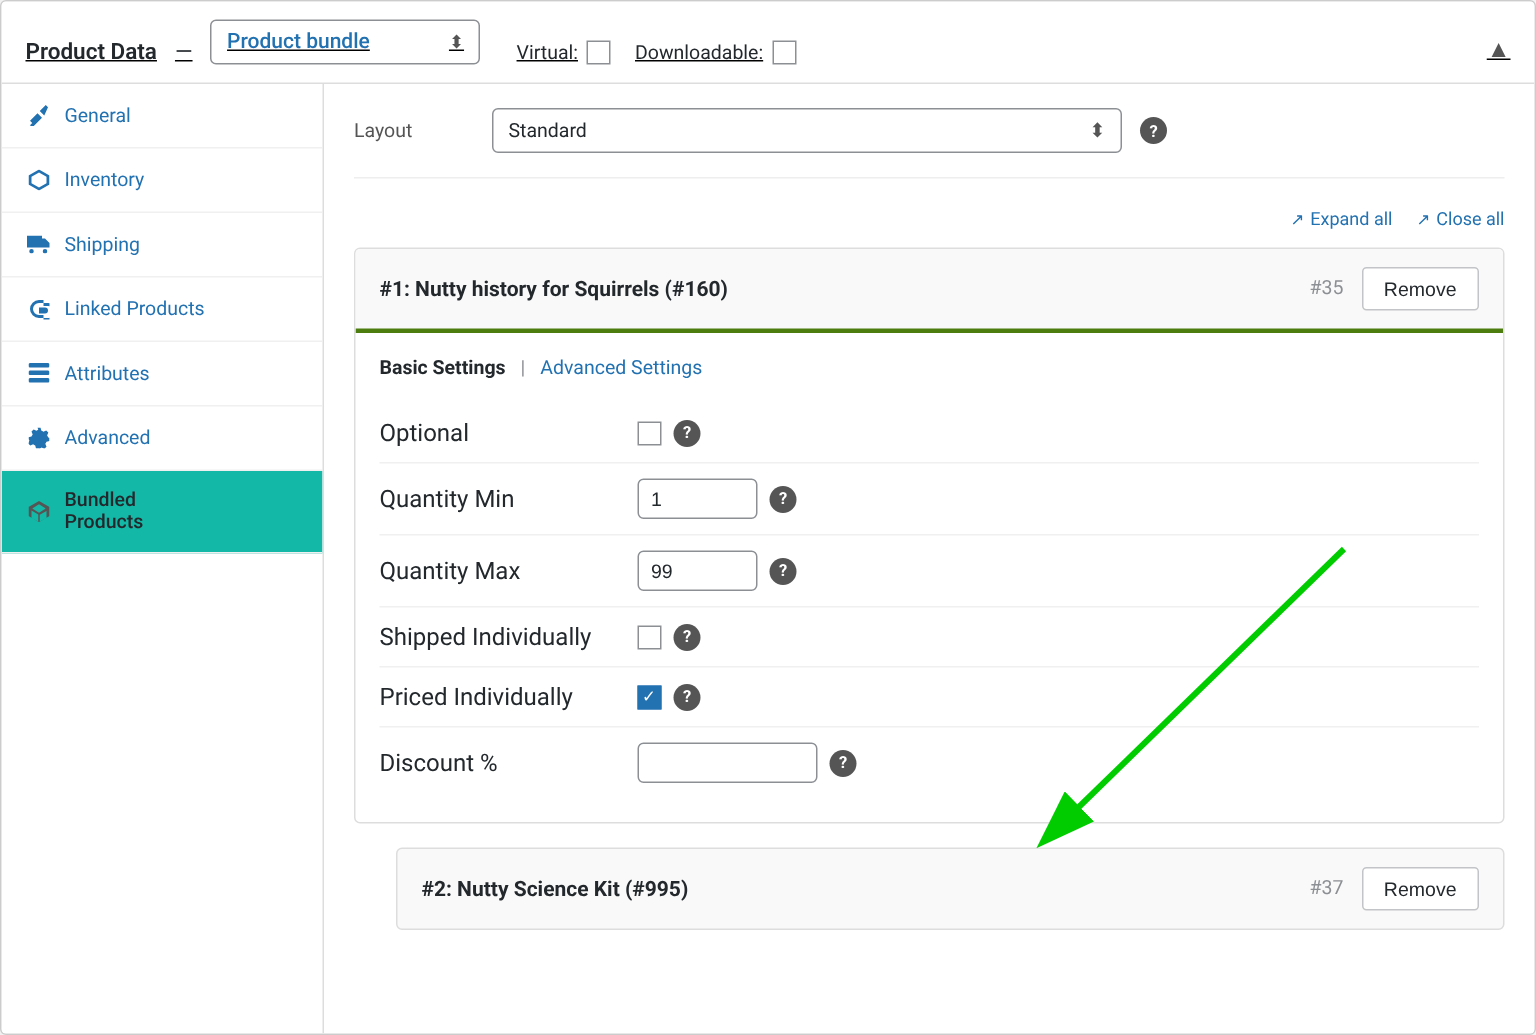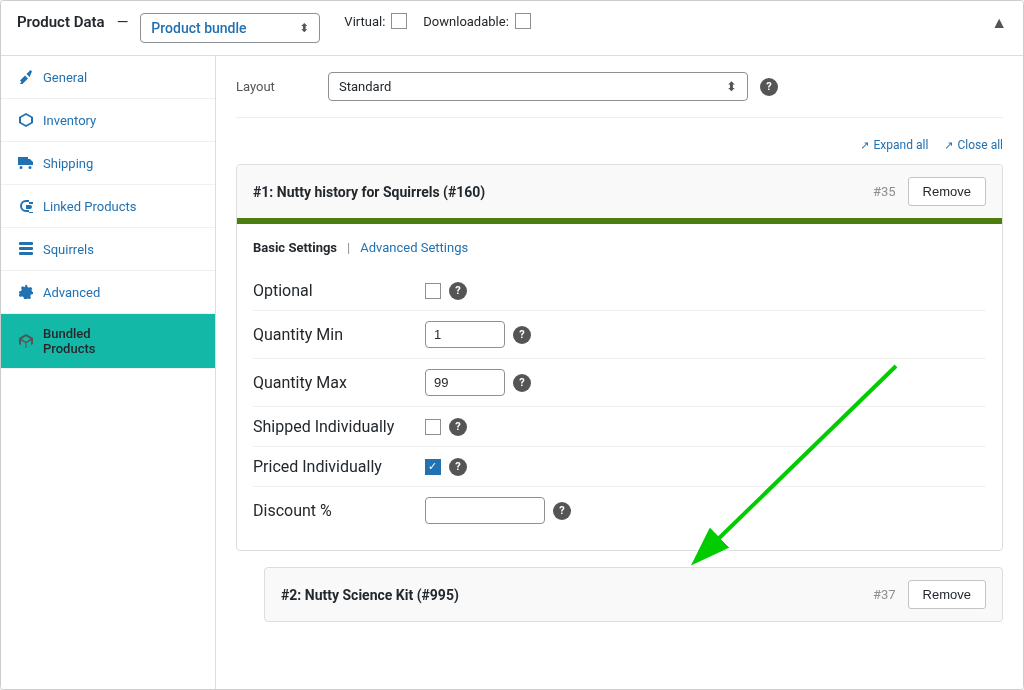--- a/index.html
+++ b/index.html
@@ -19,26 +19,27 @@
       border: 1px solid #ccc;
       border-radius: 4px;
       overflow: hidden;
       display: flex;
       flex-direction: column;
       position: relative;
     }
     
     .header {
       display: flex;
-      align-items: flex-start;
+      align-items: flex-end;
       padding: 12px 16px;
       border-bottom: 1px solid #ddd;
       background: #fff;
       gap: 12px;
       flex-shrink: 0;
+      text-decoration: underline;
     }
     .header-title {
       font-size: 15px;
       font-weight: 600;
       color: #23282d;
       white-space: nowrap;
     }
     .header-dash {
       color: #23282d;
       font-size: 15px;
@@ -194,21 +195,21 @@
       border: 1px solid #ddd;
       border-radius: 4px;
       margin-bottom: 16px;
       overflow: hidden;
     }
     .bundle-item-header {
       display: flex;
       align-items: center;
       padding: 12px 16px;
       background: #f9f9f9;
-      border-bottom: 6px solid #4d7c0f;
+      border-bottom: 3px solid #4d7c0f;
     }
     .bundle-item-title {
       font-size: 14px;
       font-weight: 700;
       color: #23282d;
       flex: 1;
     }
     .bundle-item-id {
       color: #8c8f94;
       font-size: 13px;
@@ -385,21 +386,21 @@
         <span>Linked Products</span>
       </div>
       <div class="sidebar-item">
         <div class="sidebar-icon">
           <svg width="14" height="14" viewBox="0 0 14 14" fill="#2271b1">
             <rect x="0" y="0" width="14" height="3" rx="1"></rect>
             <rect x="0" y="5" width="14" height="3" rx="1"></rect>
             <rect x="0" y="10" width="14" height="3" rx="1"></rect>
           </svg>
         </div>
-        <span>Squirrels</span>
+        <span>Attributes</span>
       </div>
       <div class="sidebar-item">
         <div class="sidebar-icon">
           <svg width="14" height="14" viewBox="0 0 14 14" fill="#2271b1">
             <path d="M7 9a2 2 0 110-4 2 2 0 010 4zM6 0h2l.5 2a5 5 0 011.4.8l1.9-.8 1.4 1.4-.8 1.9c.3.4.6.9.8 1.4L14 7v2l-2 .5a5 5 0 01-.8 1.4l.8 1.9-1.4 1.4-1.9-.8a5 5 0 01-1.4.8L7 14H5l-.5-2a5 5 0 01-1.4-.8l-1.9.8-1.4-1.4.8-1.9A5 5 0 010 7.5V6.5l2-.5a5 5 0 01.8-1.4L2 2.7 3.4 1.3l1.9.8A5 5 0 016.5 1.5L6 0z"></path>
           </svg>
         </div>
         <span>Advanced</span>
       </div>
       <div class="sidebar-item active">

